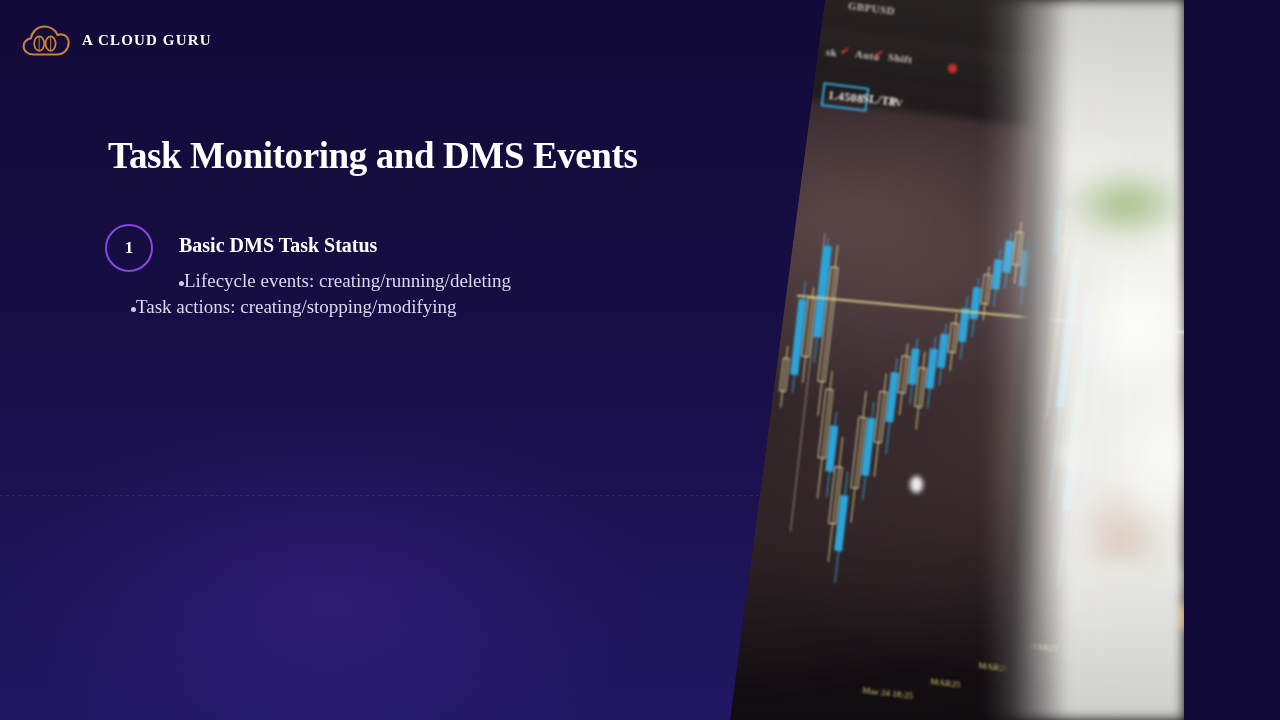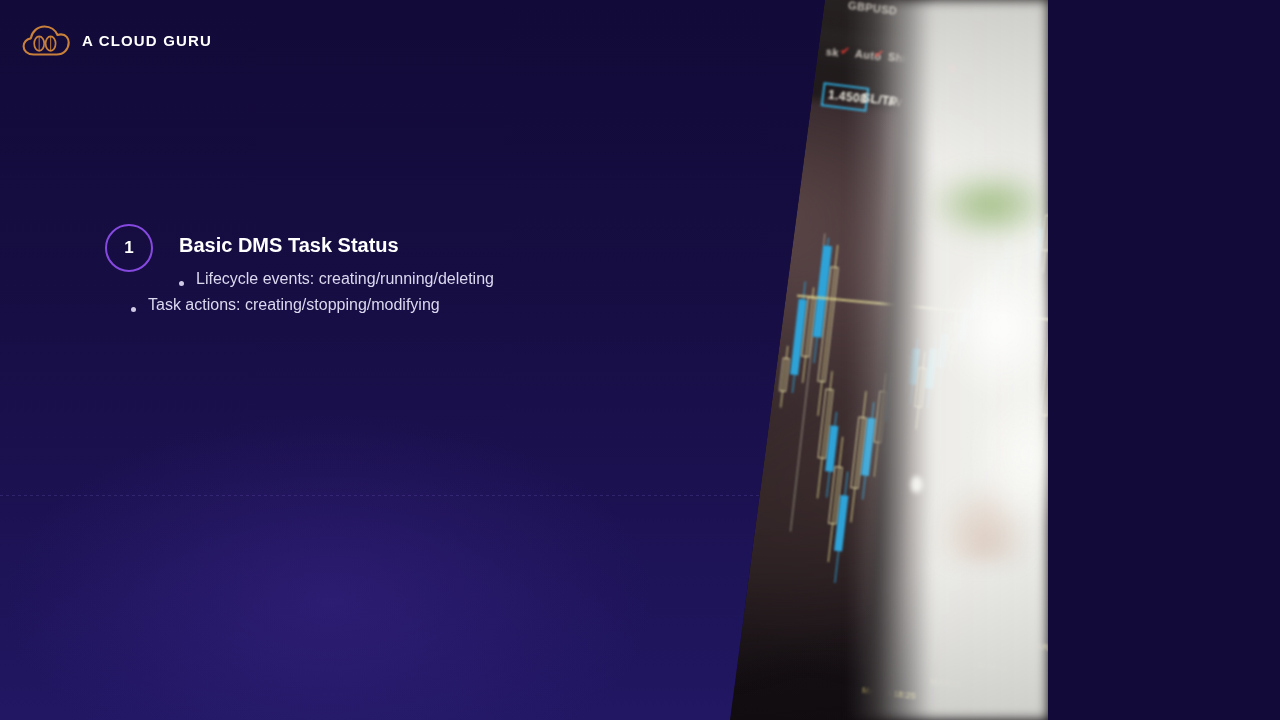--- a/index.html
+++ b/index.html
@@ -2,22 +2,23 @@
 <html><head>
 <meta charset="utf-8">
 <title>Task Monitoring and DMS Events</title>
 <style>
   * { margin:0; padding:0; box-sizing:border-box; }
   html,body { width:1280px; height:720px; overflow:hidden; background:#120a38; }
   body { font-family:"Liberation Sans","DejaVu Sans",sans-serif; }
 
   #slide {
     position:relative;
-    width:1048px; height:720px;
+    width:1184px; height:720px;
     overflow:hidden;
+    font-family:Liberation Serif, serif;
   }
 
   
   #photo-pane{
     position:absolute; inset:0;
     clip-path: polygon(825px 0, 1280px 0, 1280px 720px, 730px 720px);
     -webkit-clip-path: polygon(825px 0, 1280px 0, 1280px 720px, 730px 720px);
     z-index:1;
   }
   .photo-layer{ position:absolute; inset:0; }
@@ -179,22 +180,22 @@
     border:2px solid #8549e0;
     display:flex; align-items:center; justify-content:center;
     color:#ffffff; font-size:17px; font-weight:700;
   }
   #section-1-heading{
     position:absolute; left:74px; top:10px;
     color:#ffffff; font-size:20px; font-weight:700; white-space:nowrap;
   }
 
   .bullet-row{
-    position:absolute; display:flex; align-items:flex-start; gap:12px;
-    color:#dcd8ef; font-size:16px; font-weight:400; white-space:nowrap;
+    position:absolute; display:flex; align-items:flex-start; gap:0;
+    color:#dcd8ef; font-size:19px; font-weight:400; white-space:nowrap;
   }
   .bullet-dot{
     display:inline-block; width:5px; height:5px; border-radius:50%;
     background:#cfc9e6; margin-top:11px; flex:0 0 auto;
   }
   #bullet-0{ left:179px; top:270px; }
   #bullet-1{ left:131px; top:296px; }
 </style>
 </head>
 <body>
@@ -393,20 +394,21 @@
                  C9.9 7.6 15.6 2.5 22.6 2.5 C28.4 2.5 33.4 6.0 35.5 11.0
                  C36.6 10.6 37.8 10.4 39.0 10.4 C44.0 10.4 46.7 14.3 46.7 18.6
                  C46.7 25.0 41.8 30.5 34.6 30.5 Z" fill="none" stroke="#c8803a" stroke-width="2.1" stroke-linejoin="round"></path>
         <ellipse cx="17.2" cy="19.6" rx="5.0" ry="7.2" fill="none" stroke="#c8803a" stroke-width="1.7"></ellipse>
         <ellipse cx="28.6" cy="19.6" rx="5.0" ry="7.2" fill="none" stroke="#c8803a" stroke-width="1.7"></ellipse>
         <path d="M17.2 12.6 L17.2 26.8 M28.6 12.6 L28.6 26.8" stroke="#c8803a" stroke-width="1.2" opacity=".8"></path>
       </svg>
       <span id="logo-text">A CLOUD GURU</span>
     </div>
 
+    <h1 id="page-title">Task Monitoring and DMS Events</h1>
 
     <div id="section-1">
       <div id="badge-1">1</div>
       <div id="section-1-heading">Basic DMS Task Status</div>
     </div>
 
     <div class="bullet-row" id="bullet-0">
       <span class="bullet-dot"></span>
       <span>Lifecycle events: creating/running/deleting</span>
     </div>

